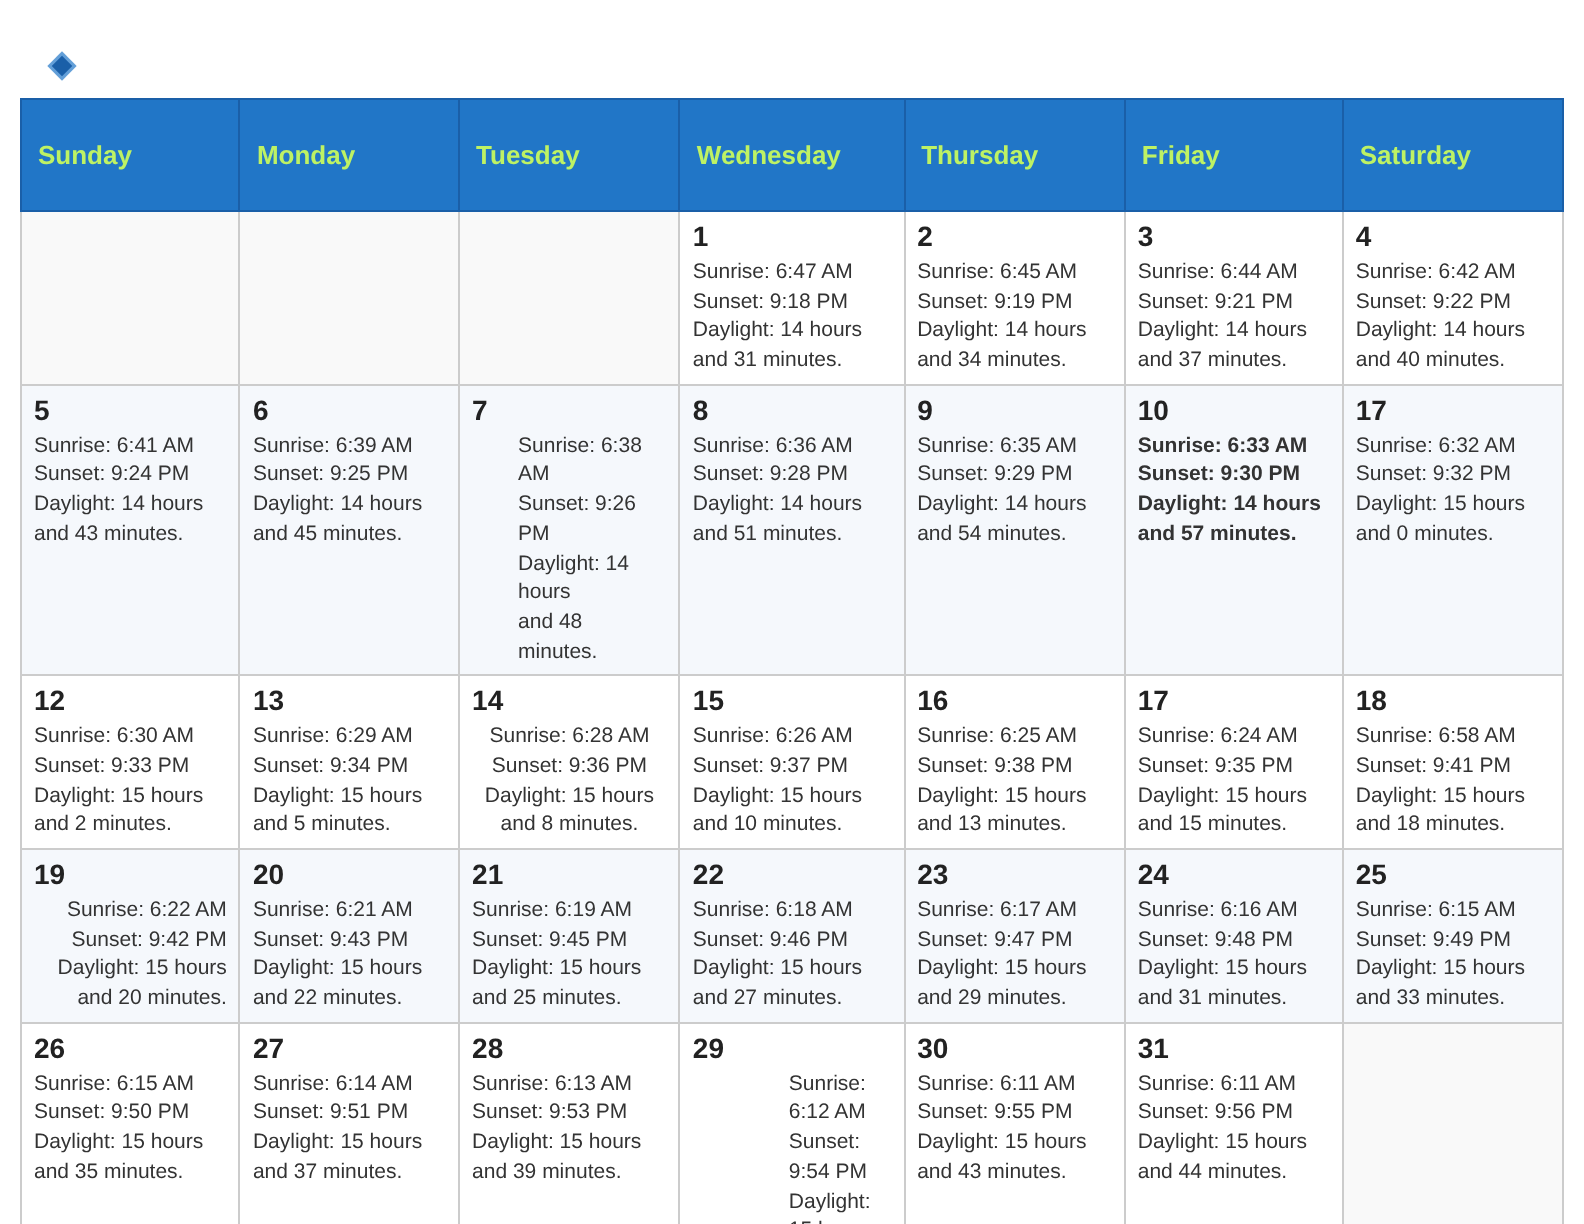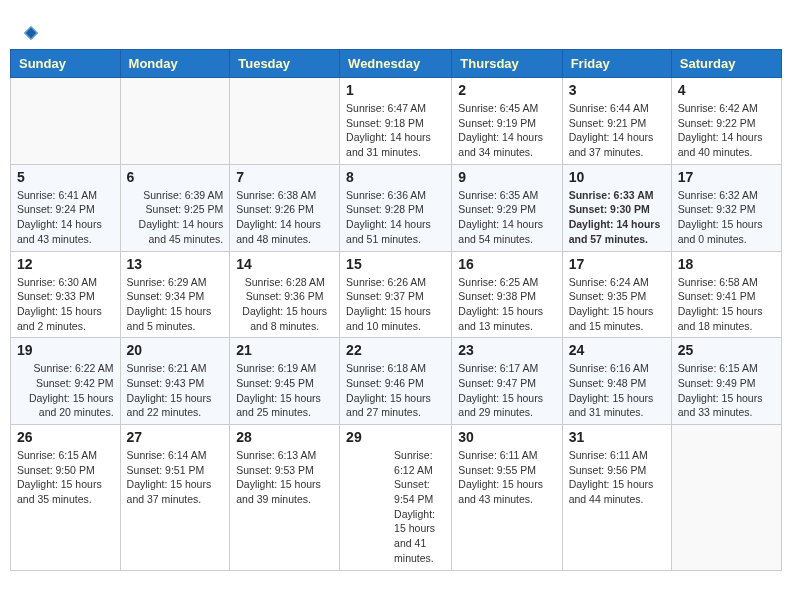--- a/index.html
+++ b/index.html
@@ -47,23 +47,23 @@
       font-size: 16px;
       color: #555;
     }
     .calendar {
       width: 100%;
       border-collapse: collapse;
       font-size: 11px;
     }
     .calendar th {
       background-color: #2176c7;
-      color: #fef9c3;
+      color: #bef264;
       text-align: left;
-      padding: 6px 8px;
+      padding: 20px 8px;
       font-size: 13px;
       font-weight: bold;
       border: 1px solid #1a5fa8;
     }
     .calendar td {
       border: 1px solid #ccc;
       vertical-align: top;
       padding: 4px 6px;
       width: 113px;
       height: 80px;
@@ -156,28 +156,28 @@
       <tr>
         <td>
           <div class="day-number">5</div>
           <div class="day-info" style="white-space: pre-line;">Sunrise: 6:41 AM
 Sunset: 9:24 PM
 Daylight: 14 hours
 and 43 minutes.</div>
         </td>
         <td>
           <div class="day-number">6</div>
-          <div class="day-info" style="white-space: pre-line; text-align: right;">Sunrise: 6:39 AM
+          <div class="day-info" style="white-space: pre-line;">Sunrise: 6:39 AM
 Sunset: 9:25 PM
 Daylight: 14 hours
 and 45 minutes.</div>
         </td>
         <td>
           <div class="day-number">7</div>
-          <div class="day-info" style="white-space: pre-line;">Sunrise: 6:38 AM
+          <div class="day-info" style="white-space: pre-line; margin-left: 23px;">Sunrise: 6:38 AM
 Sunset: 9:26 PM
 Daylight: 14 hours
 and 48 minutes.</div>
         </td>
         <td>
           <div class="day-number">8</div>
           <div class="day-info" style="white-space: pre-line;">Sunrise: 6:36 AM
 Sunset: 9:28 PM
 Daylight: 14 hours
 and 51 minutes.</div>

